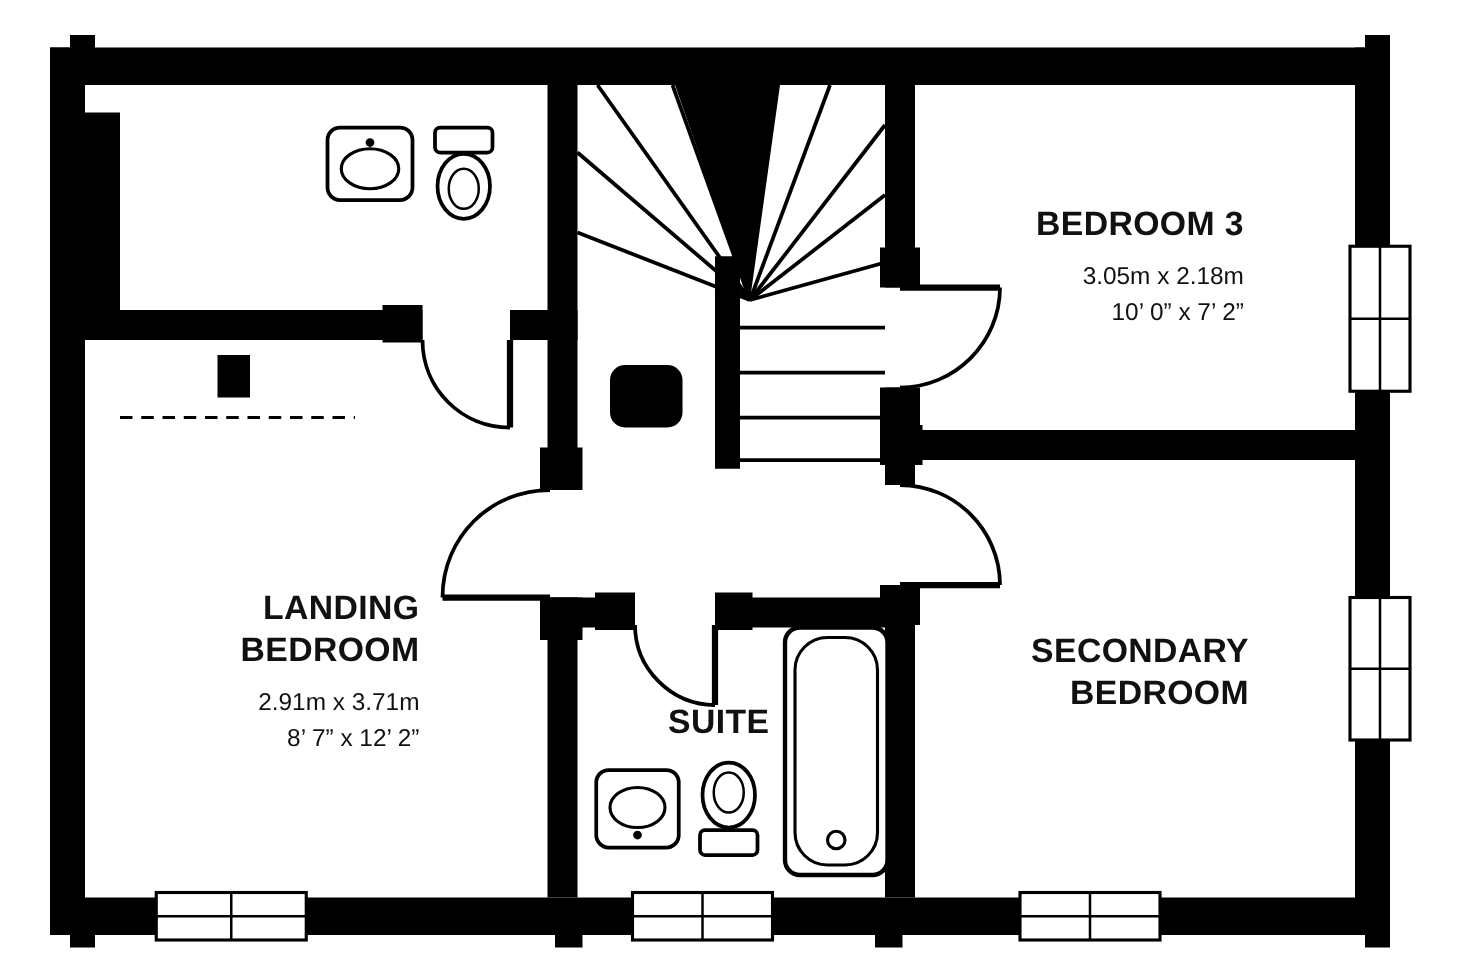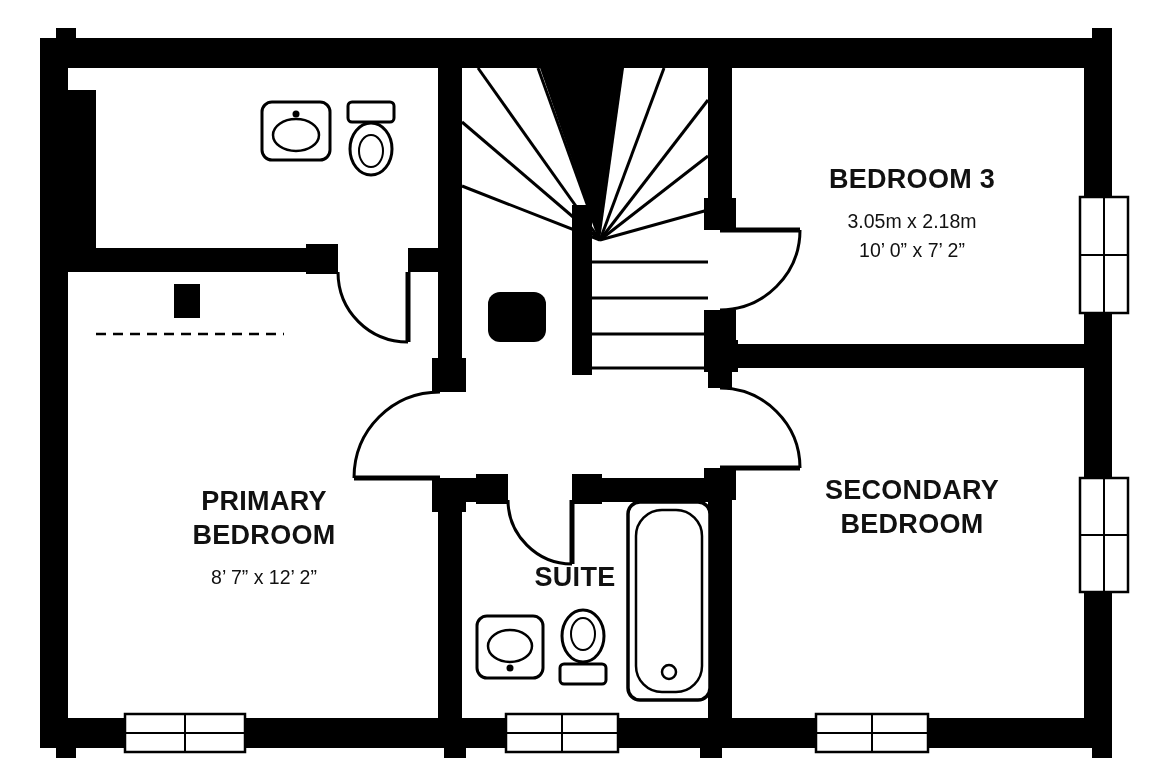--- a/index.html
+++ b/index.html
@@ -3,21 +3,21 @@
 <meta charset="utf-8">
 <style>
   html,body{margin:0;padding:0;background:var(--background,#fff);}
   .plan-wrap{position:relative;width:1175px;height:783px;background:var(--background,#fff);
              overflow:hidden;font-family:"Liberation Sans",sans-serif;}
   .plan-svg{position:absolute;left:0;top:0;}
   .wallfill{fill:var(--walls,#000);stroke:none;}
   .ln{stroke:var(--walls,#000);fill:none;}
   .fixt{stroke:var(--walls,#000);fill:#fff;}
   .winbox{fill:#fff;stroke:var(--walls,#000);stroke-width:2.5;}
-  .label{position:absolute;transform:translate(-50%,-50%);text-align:center;
+  .label{position:absolute;transform:translate(-50%,-50%);text-align:right;
          color:var(--text,#111);white-space:nowrap;}
   .room-name{font-weight:700;font-size:27px;line-height:1.25;letter-spacing:.3px;}
   .room-dim{font-weight:500;font-size:19.5px;line-height:1.5;margin-top:10px;}
   .room-dim + .room-dim{margin-top:0;}
 </style>
 </head>
 <body>
 
 <div class="plan-wrap">
 
@@ -174,28 +174,29 @@
   </svg>
 
 
   <div class="label" style="left:912px;top:214px">
     <div class="room-name">BEDROOM 3</div>
     <div class="room-dim">3.05m x 2.18m</div>
     <div class="room-dim">10’ 0” x 7’ 2”</div>
   </div>
 
   <div class="label" style="left:264px;top:538px">
-    <div class="room-name">PRIMARY</div>
+    <div class="room-name">LANDING</div>
     <div class="room-name">BEDROOM</div>
+    <div class="room-dim">2.91m x 3.71m</div>
     <div class="room-dim">8’ 7” x 12’ 2”</div>
   </div>
 
 
   <div class="label" style="left:575px;top:578px">
     <div class="room-name">SUITE</div>
   </div>
 
-  <div class="label" style="left:912px;top:508px">
+  <div class="label" style="left:912px;top:538px">
     <div class="room-name">SECONDARY</div>
     <div class="room-name">BEDROOM</div>
   </div>
 
 </div>
 
 </body></html>

